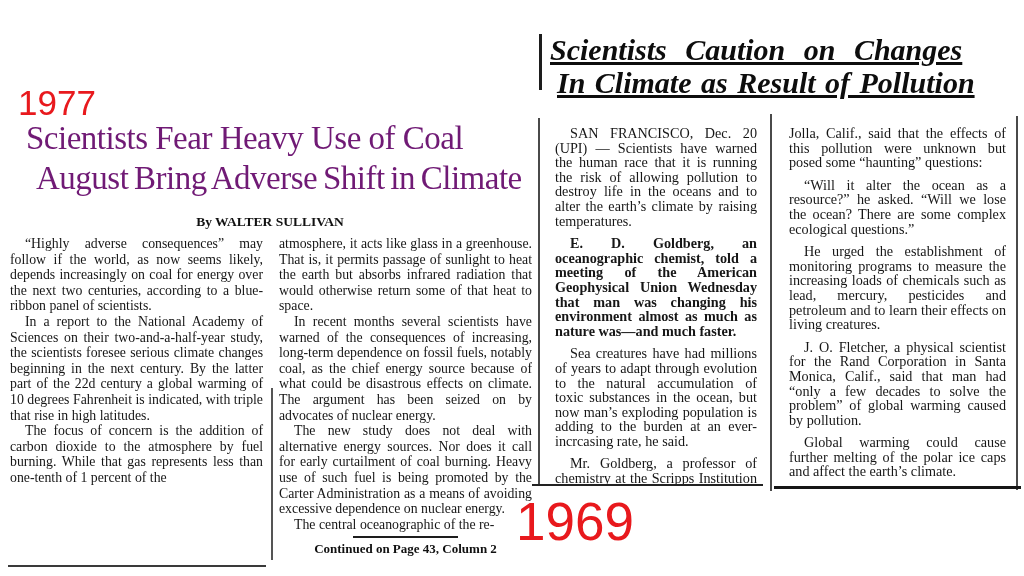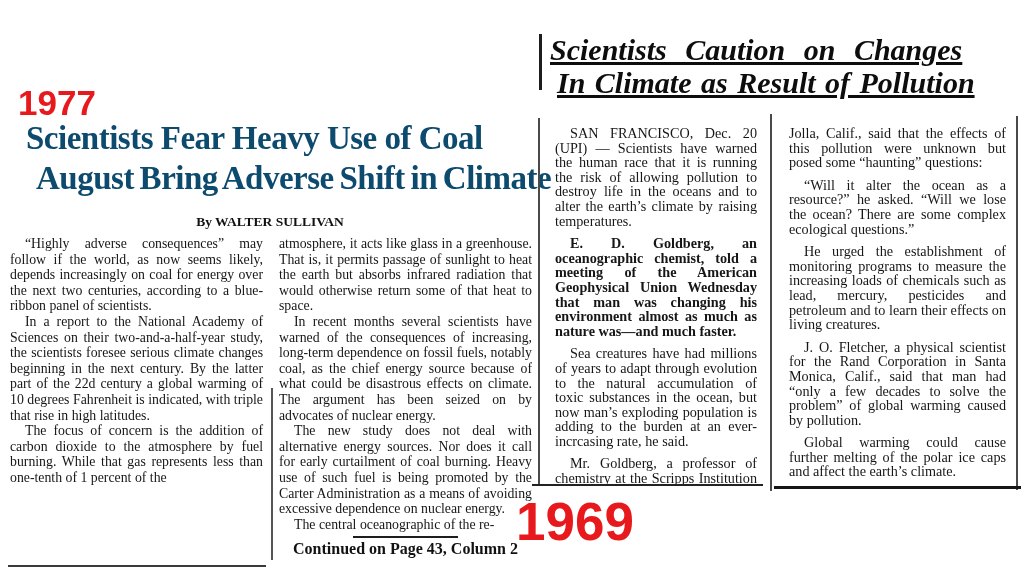--- a/index.html
+++ b/index.html
@@ -10,38 +10,38 @@
     background: #ffffff;
     overflow: hidden;
     font-family: "Liberation Serif", serif;
     color: #1b1b1b;
   }
 
   
   .year-label {
     position: absolute;
     font-family: "Liberation Sans", sans-serif;
-    font-weight: bold;
+    font-weight: normal;
     color: #e8191d;
     letter-spacing: 0px;
     line-height: 1;
     text-align: right;
   }
   .year-1977 { left: 18px; top: 85px; font-size: 35px; }
   .year-1969 { left: 516px; top: 495px; font-size: 53px; }
 
   
   .left-headline {
     position: absolute;
     left: 8px; top: 118px; width: 524px;
-    font-weight: bold;
+    font-weight: normal;
     font-size: 33px;
     line-height: 40px;
     letter-spacing: -0.5px;
-    color: #0c4a6e;
+    color: #701a75;
     white-space: nowrap;
   }
   .left-headline .hl1 { display: block; padding-left: 18px; }
   .left-headline .hl2 { display: block; padding-left: 28px; word-spacing: -2px; }
 
   .left-byline {
     position: absolute;
     left: 8px; top: 214px; width: 524px;
     text-align: center;
     font-weight: bold;
@@ -68,21 +68,21 @@
 
   .cont-rule {
     width: 105px;
     border: none;
     border-top: 2px solid #1d1d1d;
     margin: 4px auto 3px auto;
   }
   .continued-line {
     text-align: center;
     font-weight: bold;
-    font-size: 16px;
+    font-size: 13px;
     color: #111;
   }
 
   .rule { position: absolute; background: #3a3a3a; }
   .lr-gutter-rule   { left: 271px; top: 388px; width: 2px; height: 172px; background:#555; }
   .lr-col1-bottom   { left: 8px;  top: 565px; width: 258px; height: 2px; }
 
   
   .right-headline {
     position: absolute;

